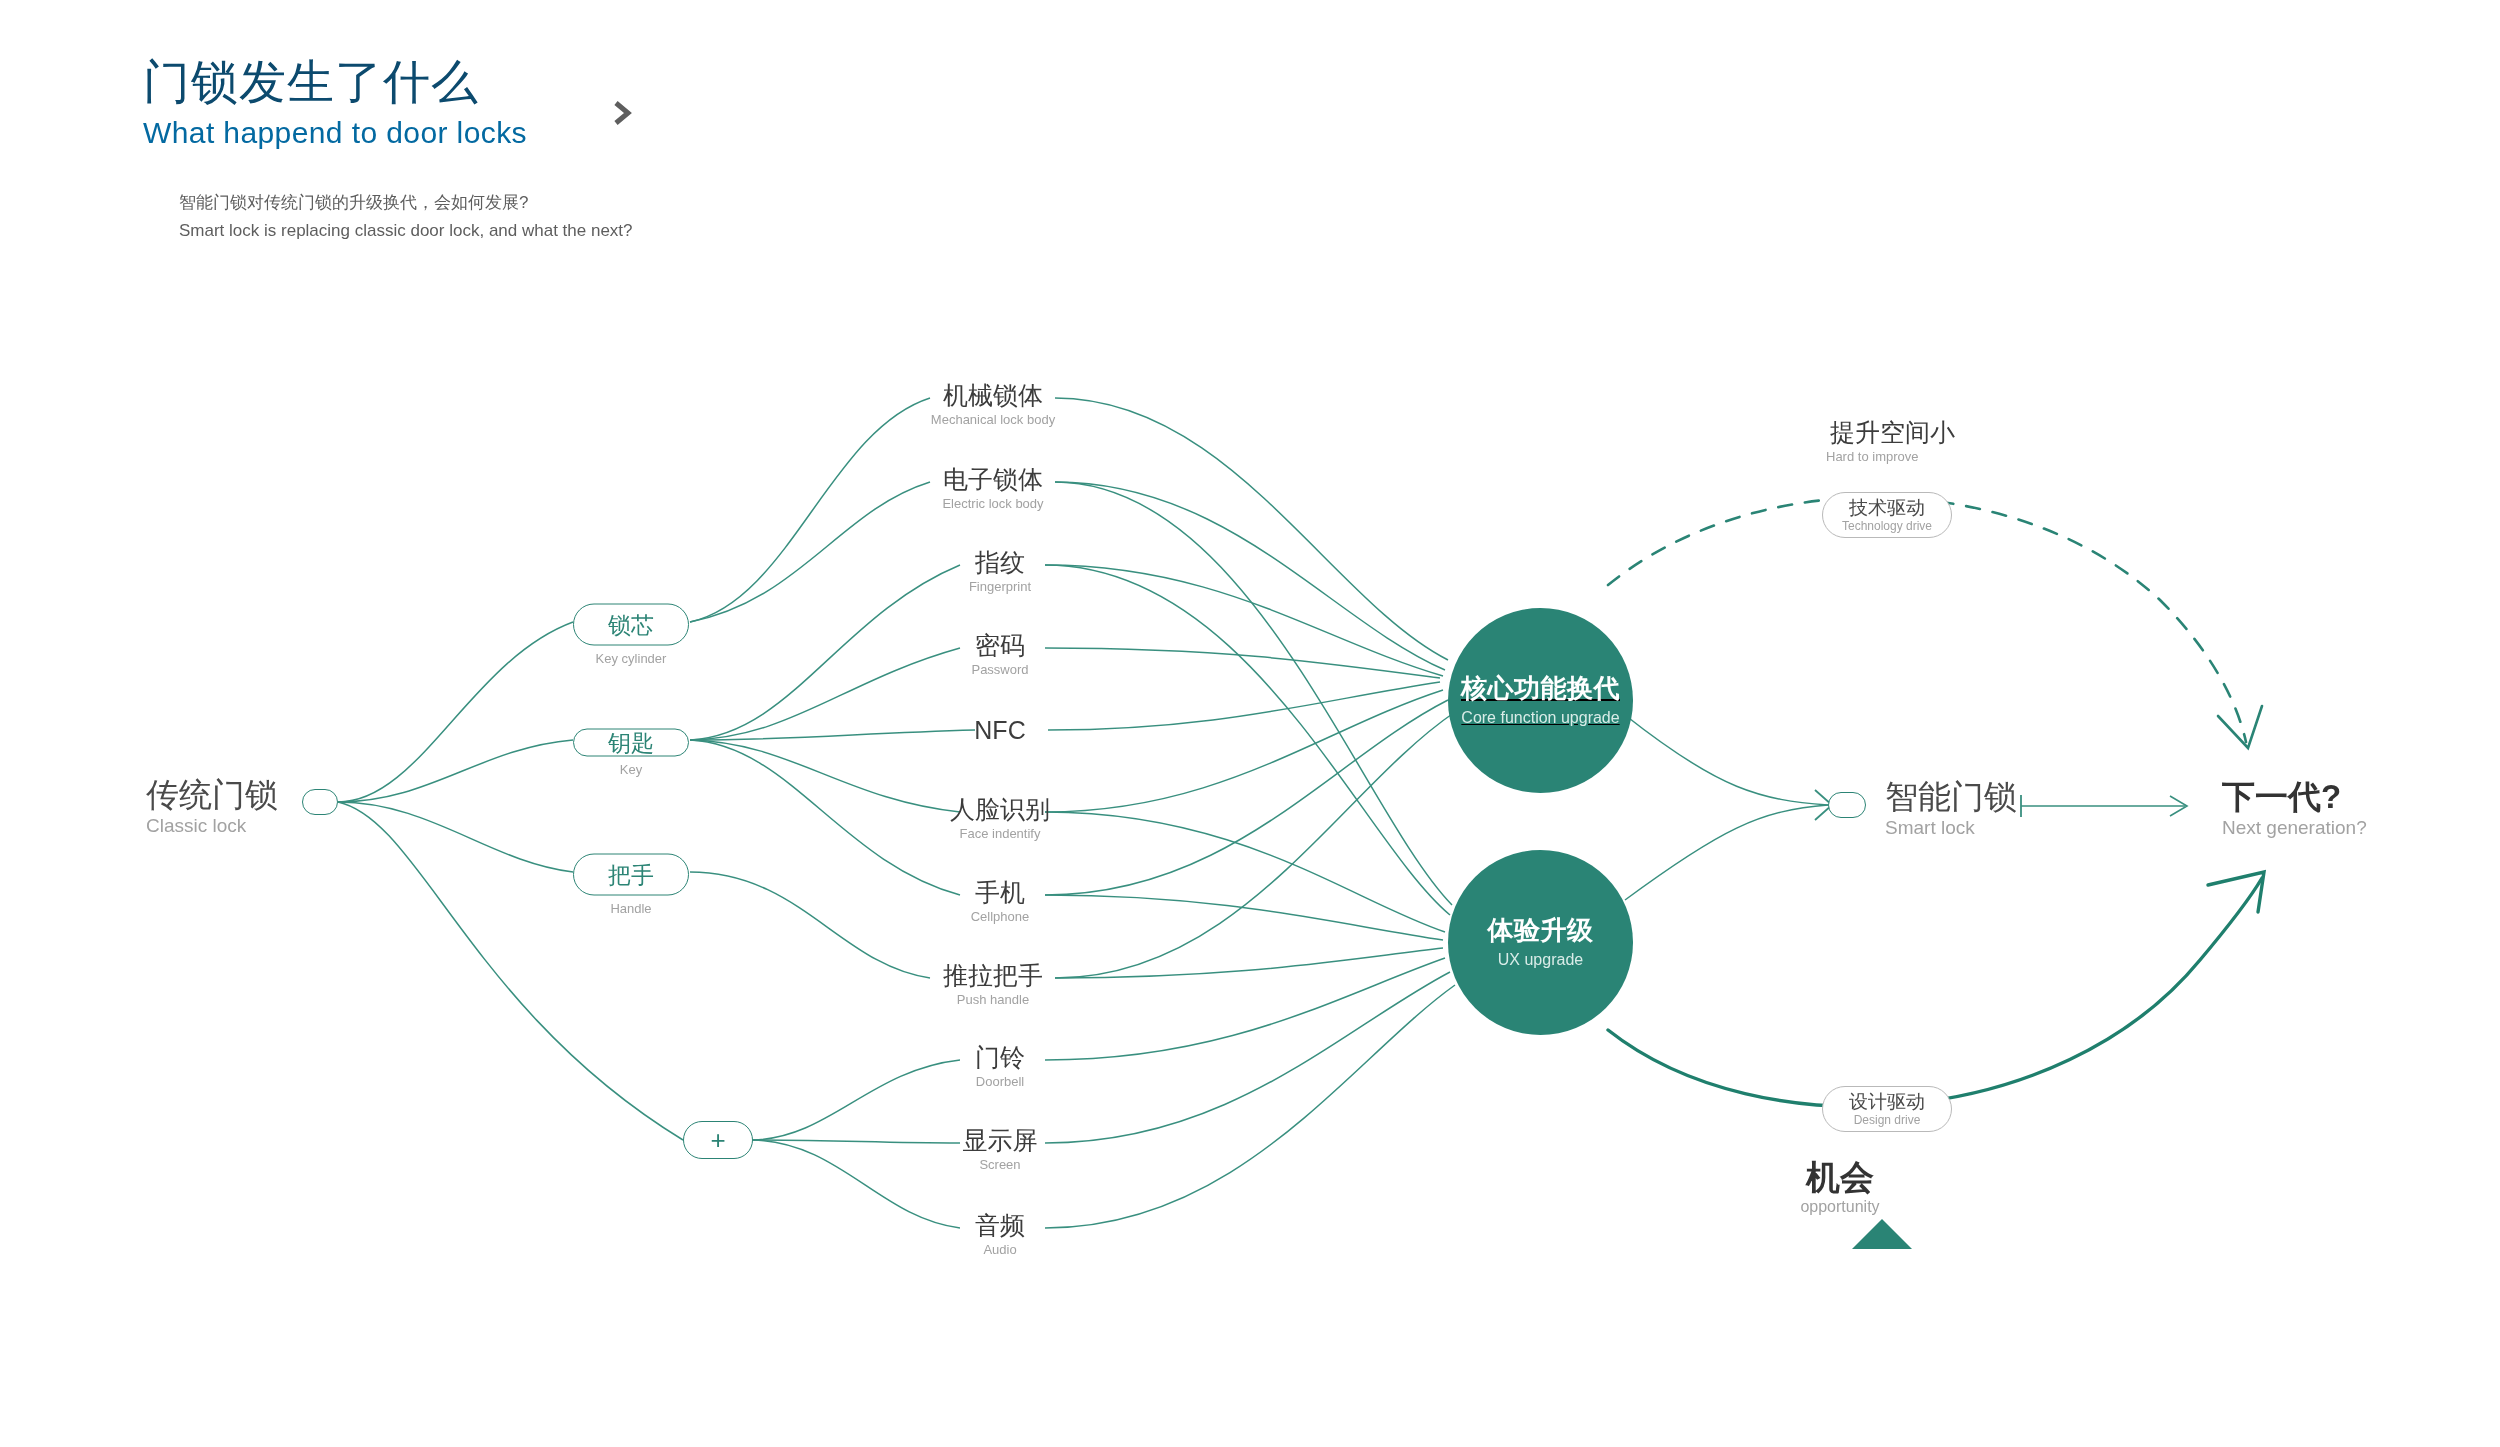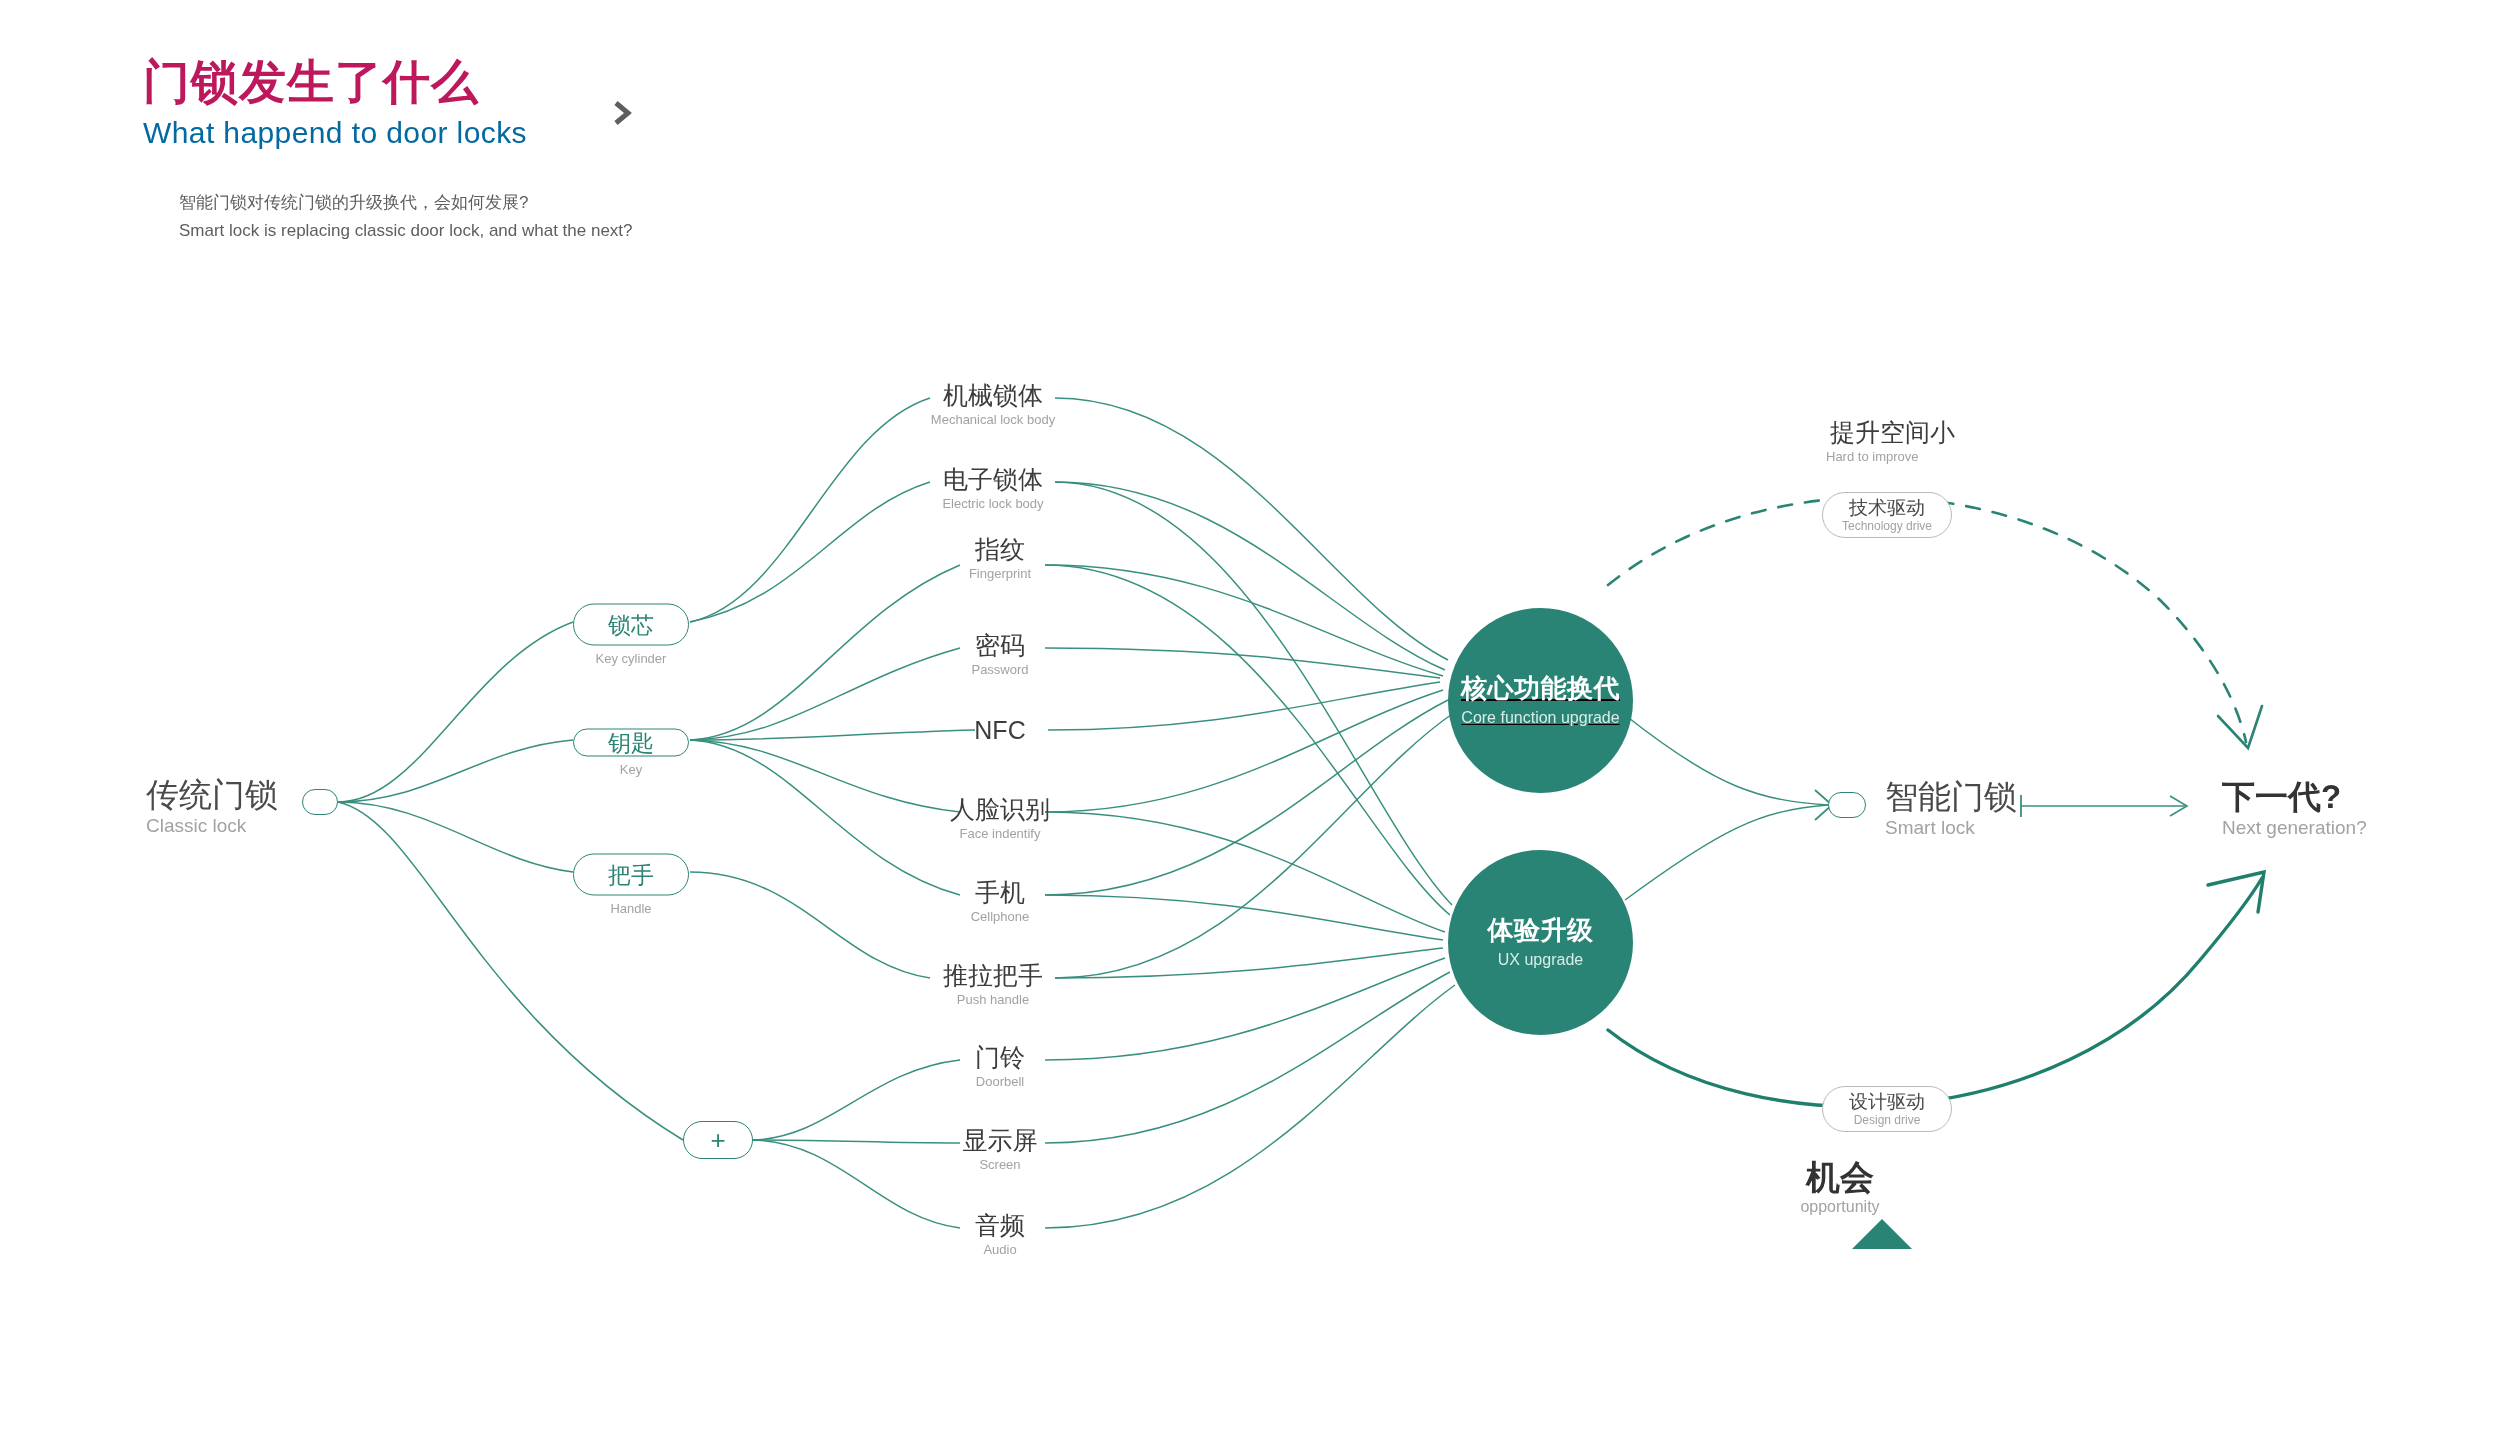--- a/index.html
+++ b/index.html
@@ -4,21 +4,21 @@
 <title>door-lock-mindmap</title>
 <style>
   html,body{margin:0;padding:0;background:#ffffff;}
   body{
     width:2500px;height:1447px;position:relative;overflow:hidden;
     font-family:"Liberation Sans","DejaVu Sans",sans-serif;
     -webkit-font-smoothing:antialiased;
   }
   
   #header{position:absolute;left:143px;top:55px;}
-  .h-title{font-size:47px;font-weight:700;color:#be185d;letter-spacing:1px;line-height:1.15;}
+  .h-title{font-size:47px;font-weight:400;color:#0c4a6e;letter-spacing:1px;line-height:1.15;}
   .h-sub{font-size:30px;font-weight:300;color:#0369a1;line-height:1.3;margin-top:4px;letter-spacing:.4px;}
   #chevron{position:absolute;left:607px;top:98px;width:30px;height:30px;}
   .h-desc{position:absolute;left:143px;top:190px;font-size:17px;color:#5e5e5e;line-height:1.5;font-weight:400;margin-left:36px;}
   .h-desc div+div{margin-top:2px;}
 
   
   #canvas{position:absolute;left:0;top:0;width:2500px;height:1447px;}
 
   
   .node{position:absolute;}
@@ -189,21 +189,21 @@
 </div>
 
 <div class="node mid" style="left:993px;top:404px;">
   <div class="cn">机械锁体</div>
   <div class="en">Mechanical lock body</div>
 </div>
 <div class="node mid" style="left:993px;top:488px;">
   <div class="cn">电子锁体</div>
   <div class="en">Electric lock body</div>
 </div>
-<div class="node mid" style="left:1000px;top:558px;">
+<div class="node mid" style="left:1000px;top:571px;">
   <div class="cn">指纹</div>
   <div class="en">Fingerprint</div>
 </div>
 <div class="node mid" style="left:1000px;top:654px;">
   <div class="cn">密码</div>
   <div class="en">Password</div>
 </div>
 <div class="node mid" style="left:1000px;top:730px;">
   <div class="cn">NFC</div>
 </div>

